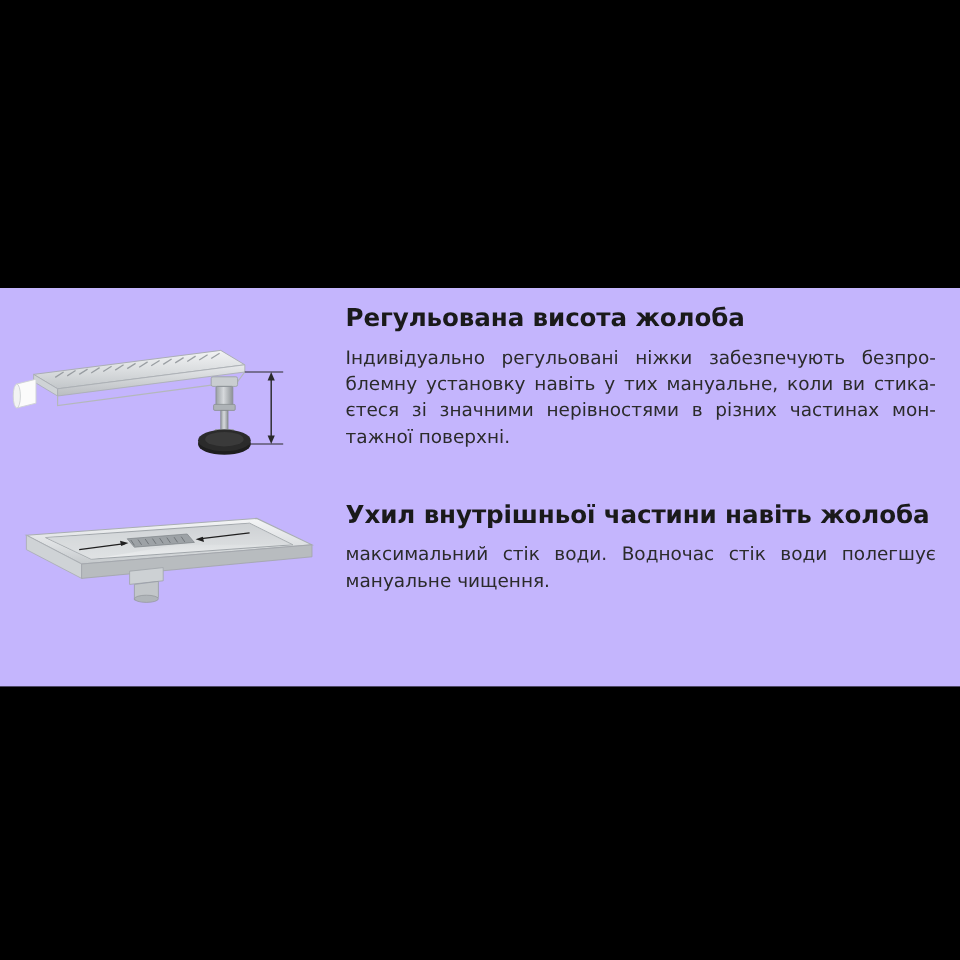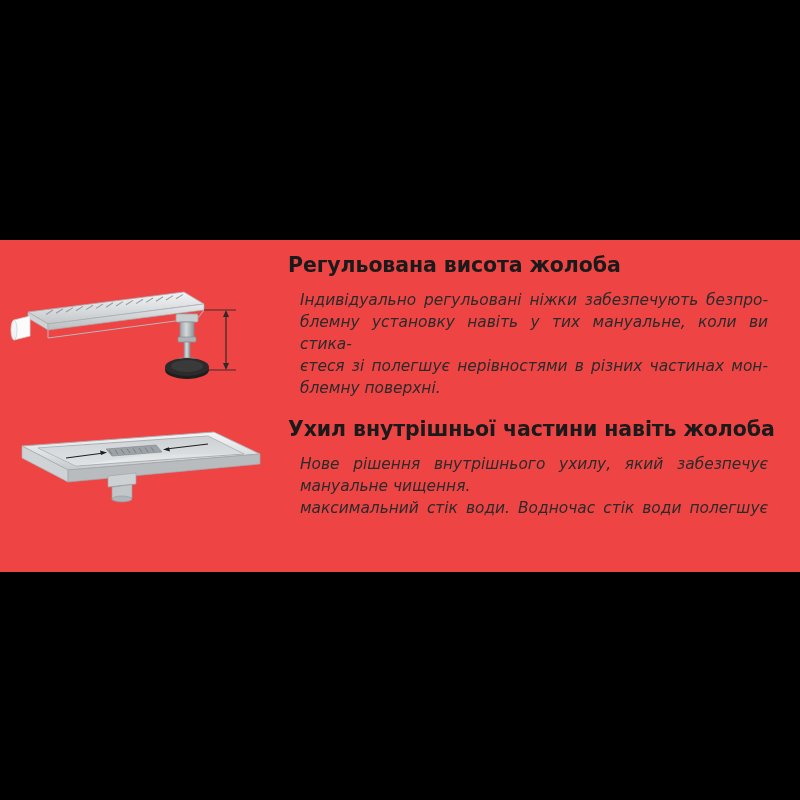--- a/index.html
+++ b/index.html
@@ -18,21 +18,21 @@
     width: 800px;
     height: 800px;
     background: #000000;
   }
   .content-band {
     position: absolute;
     left: 0;
     top: 240px;
     width: 800px;
     height: 332px;
-    background: #ef4444;
+    background: #c4b5fd;
   }
   .feature {
     position: absolute;
     left: 0;
     width: 800px;
   }
   .feature-1 { top: 14px; }
   .feature-2 { top: 178px; }
 
   .figure {
@@ -56,24 +56,23 @@
     letter-spacing: -0.1px;
     margin: 0 0 10px 0;
     line-height: 1.1;
     white-space: nowrap;
   }
   .feature-body {
     font-family: "DejaVu Sans", sans-serif;
     font-size: 15.4px;
     color: #2b2b2b;
     line-height: 1.44;
-    margin: 12px;
+    margin: 0;
     text-align: justify;
     text-justify: inter-word;
-    font-style: italic;
   }
   .feature-body .ln { display: block; }
   .feature-body .ln.justify {
     text-align: justify;
     text-align-last: justify;
   }
 
   
   .ill1 { position: absolute; left: 0; top: 0; width: 262px; height: 150px; }
   .ill2 { position: absolute; left: 0; top: 0; width: 262px; height: 110px; }
@@ -149,22 +148,22 @@
             <line x1="196" y1="116" x2="228" y2="116" stroke="#2a2a2a" stroke-width="0.9"></line>
           </g>
         </svg>
       </div>
 
       <div class="text-col">
         <h2 class="feature-title">Регульована висота жолоба</h2>
         <p class="feature-body">
           <span class="ln justify">Індивідуально регульовані ніжки забезпечують безпро-</span>
           <span class="ln justify">блемну установку навіть у тих мануальне, коли ви стика-</span>
-          <span class="ln justify">єтеся зі полегшує нерівностями в різних частинах мон-</span>
-          <span class="ln">блемну поверхні.</span>
+          <span class="ln justify">єтеся зі значними нерівностями в різних частинах мон-</span>
+          <span class="ln">тажної поверхні.</span>
         </p>
       </div>
     </div>
 
     <div class="feature feature-2">
 
       <div class="figure">
         <svg class="ill2" viewBox="0 0 262 110" xmlns="http://www.w3.org/2000/svg">
           <defs>
             <linearGradient id="bodyTop" x1="0" y1="0" x2="0" y2="1">
@@ -211,21 +210,20 @@
 
           <polygon points="100,58 128,55 128,66 100,69" fill="#cdd1d4" stroke="#a0a5a9" stroke-width="0.7"></polygon>
           <polygon points="104,69 124,66.5 124,80 104,82" fill="#c2c6c9" stroke="#9aa0a4" stroke-width="0.7"></polygon>
           <ellipse cx="114" cy="81" rx="10" ry="3" fill="#b0b5b9" stroke="#92979b" stroke-width="0.6"></ellipse>
         </svg>
       </div>
 
       <div class="text-col">
         <h2 class="feature-title">Ухил внутрішньої частини навіть жолоба</h2>
         <p class="feature-body">
-          <span class="ln justify">Нове рішення внутрішнього ухилу, який забезпечує</span>
+          <span class="ln justify">максимальний стік води. Водночас стік води полегшує</span>
           <span class="ln">мануальне чищення.</span>
-          <span class="ln justify">максимальний стік води. Водночас стік води полегшує</span>
         </p>
       </div>
     </div>
 
   </div>
 </div>
 
 </body></html>

